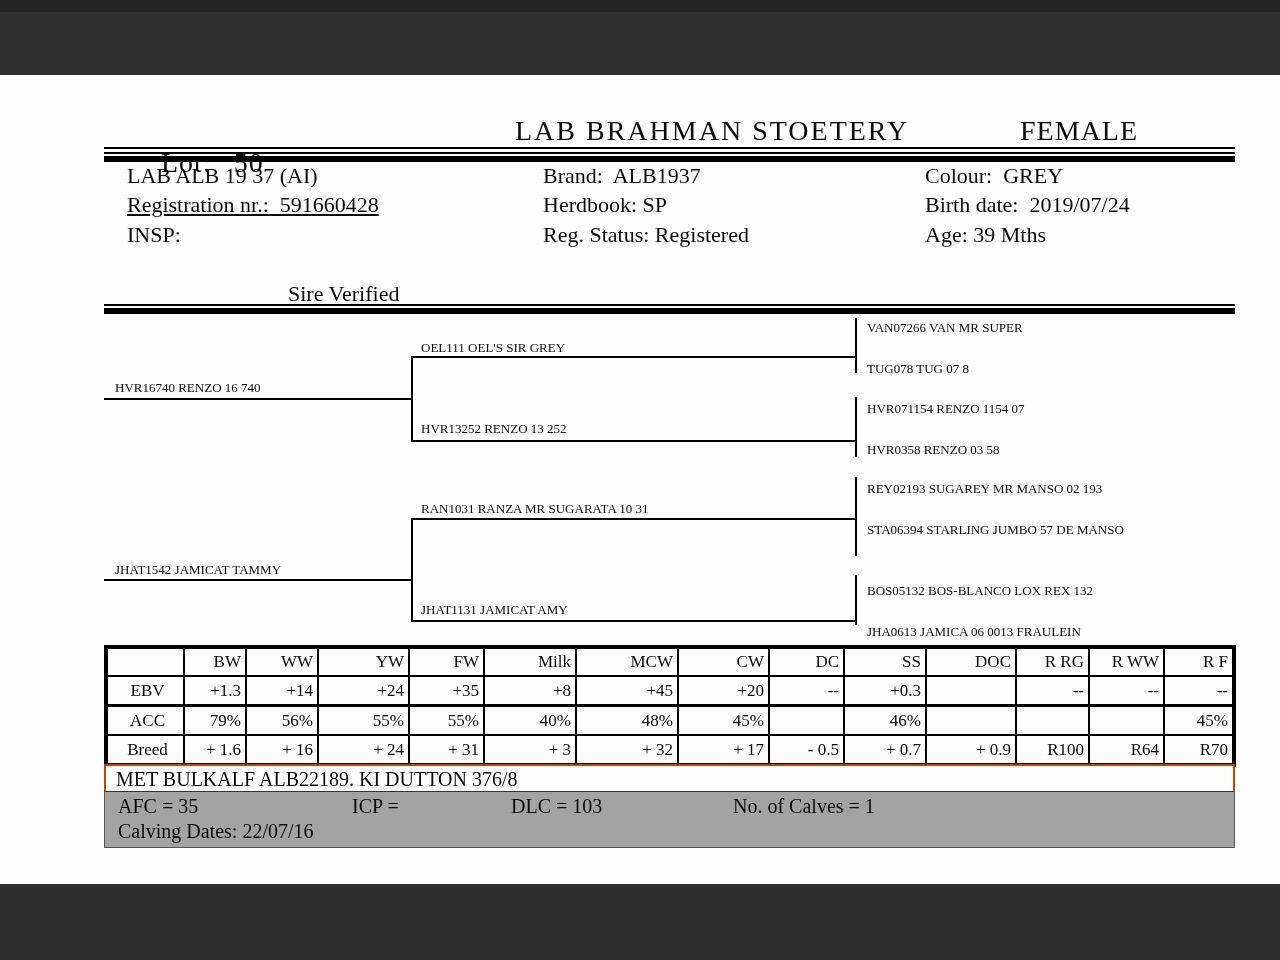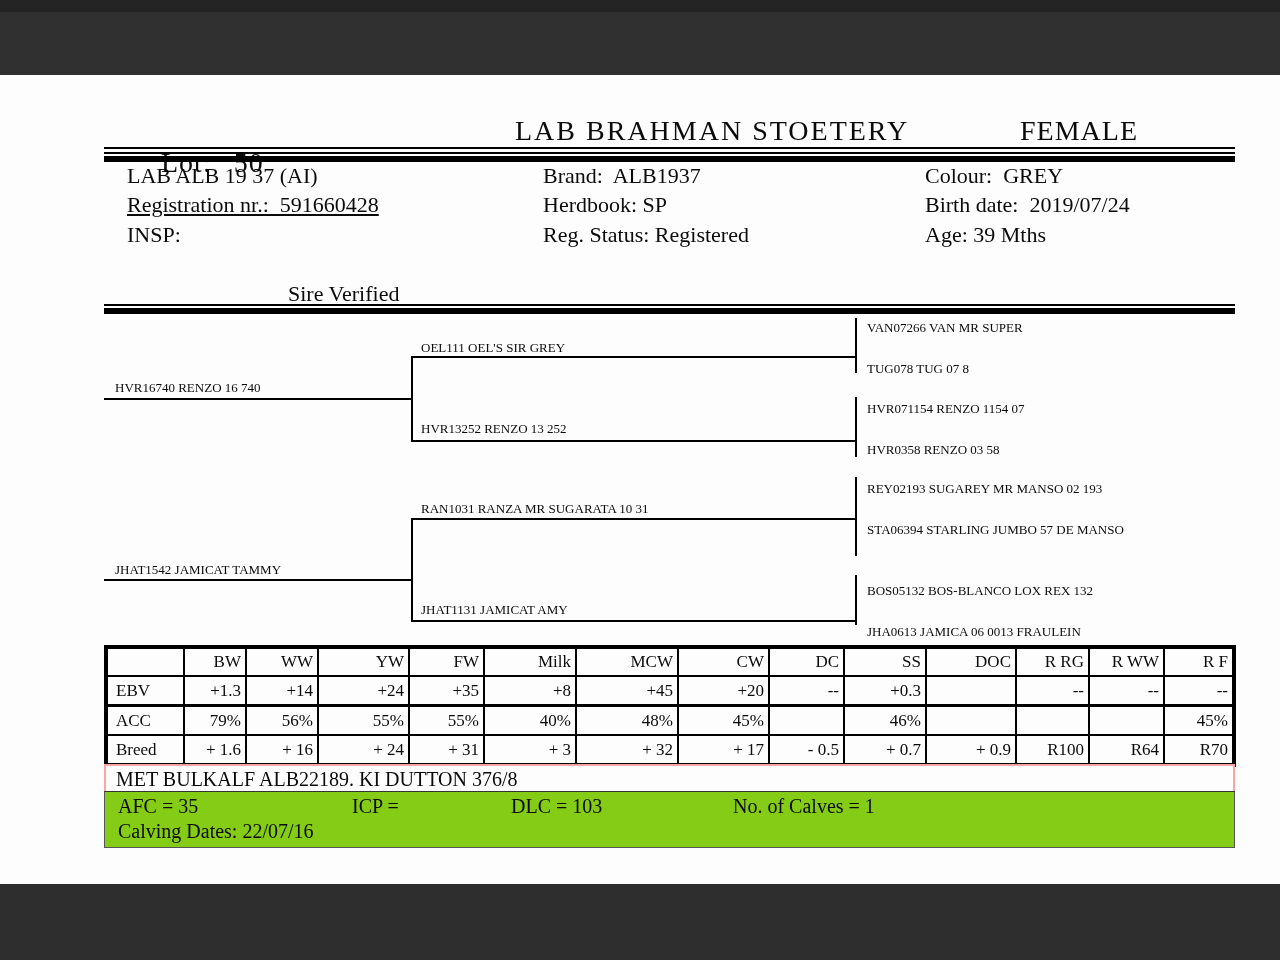--- a/index.html
+++ b/index.html
@@ -21,29 +21,29 @@
   .rule-thin  { position:absolute; left:104px; width:1131px; height:2px; background:#000; }
   .rule-thick { position:absolute; left:104px; width:1131px; height:6px; background:#000; }
   .wrapname { white-space:normal; width:300px; }
 
   .ebvwrap { position:absolute; left:104px; top:570px; }
   table.ebv { border-collapse:collapse; table-layout:fixed; width:1128px;
               font-size:17px; }
   table.ebv td, table.ebv th { border:2px solid #000; padding:0 4px; height:27px;
               text-align:right; font-weight:normal; overflow:hidden; }
   table.ebv tr.hdr-row th { height:26px; }
-  table.ebv td.rowlabel { text-align:left; padding-left:8px; }
+  table.ebv td.rowlabel { text-align:center; padding-left:8px; }
   table.ebv { border:4px solid #000; }
   table.ebv tr.r-ebv td { border-bottom-width:3px; }
 
   .metbox { position:absolute; left:104px; top:689px; width:1127px; height:27px;
-            border:2px solid #fca5a5; background:#fdfdfd; font-size:20px; }
+            border:2px solid #c2410c; background:#fdfdfd; font-size:20px; }
   .metbox span { position:absolute; left:10px; top:2px; white-space:pre; }
   .afcbox { position:absolute; left:104px; top:716px; width:1129px; height:55px;
-            border:1px solid #555; border-top:1px solid #333; background:#84cc16; font-size:20px; }
+            border:1px solid #555; border-top:1px solid #333; background:#a3a3a3; font-size:20px; }
   .afcbox span { position:absolute; white-space:pre; }
 </style>
 </head>
 <body>
 
 <div class="screen">
   <div class="topbar">
     <div class="topedge"></div>
   </div>
   <div class="bottombar"></div>

